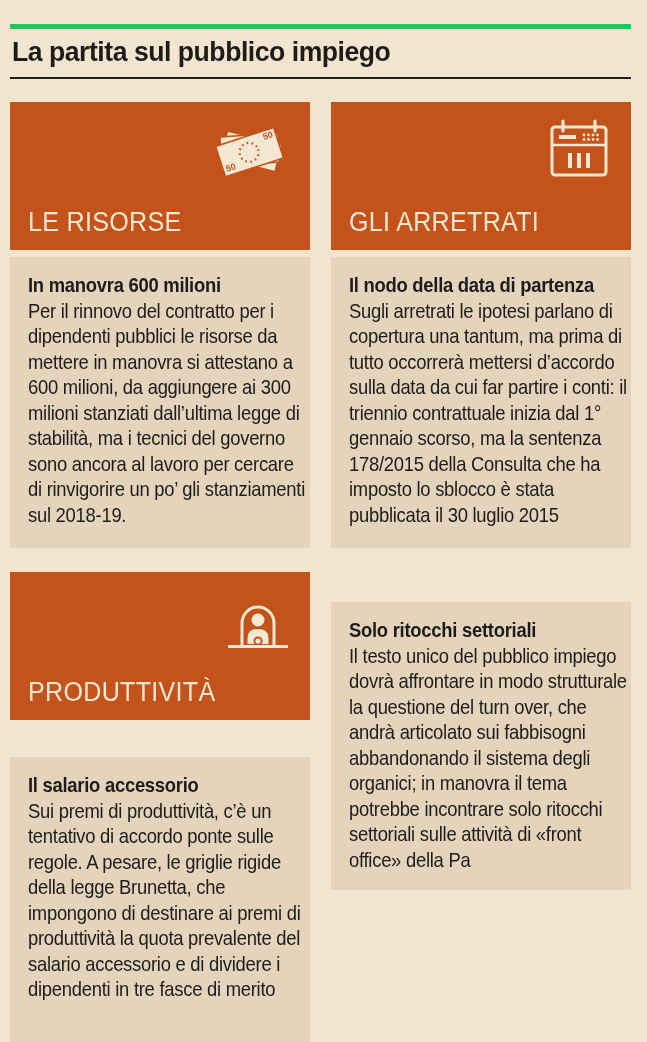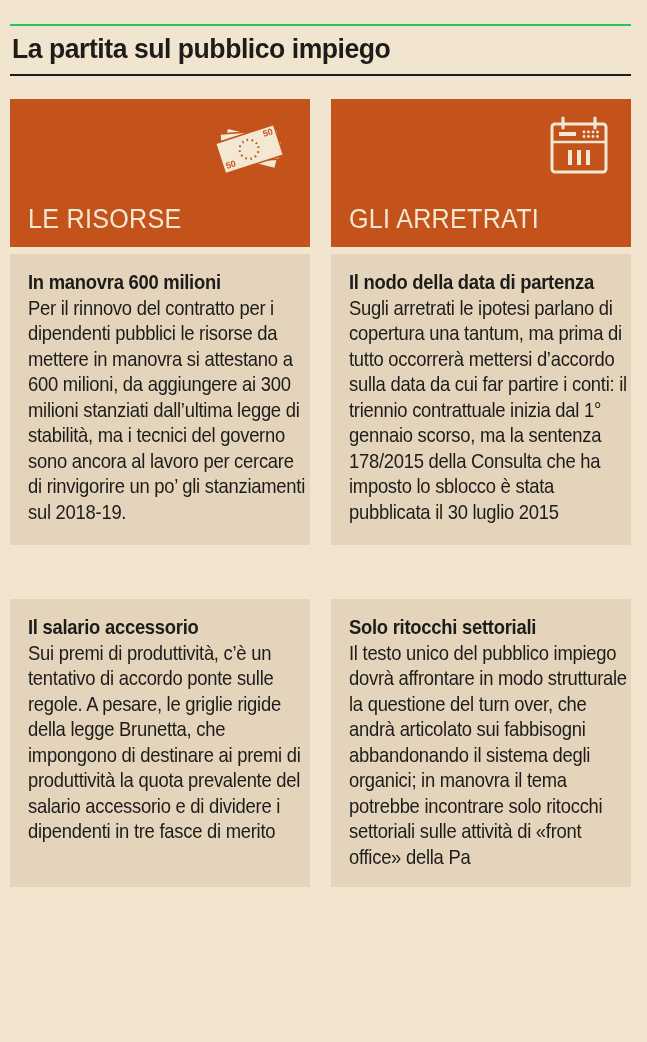--- a/index.html
+++ b/index.html
@@ -8,21 +8,21 @@
     background: #f2e5cf;
     font-family: "Liberation Sans", sans-serif;
     color: #1d1c1a;
     overflow: hidden;
     position: relative;
   }
   .frame { padding: 24px 16px 0 10px; }
 
   
   .title-block {
-    border-top: 2px solid #22c55e;
+    border-top: 5px solid #22c55e;
     border-bottom: 2px solid #1d1c1a;
     padding: 7px 0 9px 2px;
   }
   .page-title {
     font-size: 28px;
     font-weight: bold;
     letter-spacing: -0.5px;
     margin: 0;
     transform: scaleX(0.95);
     transform-origin: 0 50%;
@@ -147,20 +147,32 @@
       </div>
       <div class="card-body">
         <div class="condense">
           <div class="card-headline">Il nodo della data di partenza</div>
           <div class="card-text">Sugli arretrati le ipotesi parlano di copertura una tantum, ma prima di tutto occorrerà mettersi d’accordo sulla data da cui far partire i conti: il triennio contrattuale inizia dal 1° gennaio scorso, ma la sentenza 178/2015 della Consulta che ha imposto lo sblocco è stata pubblicata il 30 luglio 2015</div>
         </div>
       </div>
     </div>
 
     <div class="card row2">
+      <div class="card-header">
+        <span class="card-icon low">
+          <svg width="64" height="54" viewBox="0 0 64 54">
+            <path d="M16 47 V25 a16 16 0 0 1 32 0 V47" fill="none" stroke="#f4e8d3" stroke-width="3"></path>
+            <circle cx="32" cy="22" r="6.5" fill="#f4e8d3"></circle>
+            <path d="M21.5 46 v-6 q0 -9 10.5 -9 q10.5 0 10.5 9 v6 z" fill="#f4e8d3"></path>
+            <circle cx="32" cy="43" r="3.6" fill="none" stroke="#c3531b" stroke-width="2"></circle>
+            <line x1="2" y1="48.5" x2="62" y2="48.5" stroke="#f4e8d3" stroke-width="3.2"></line>
+          </svg>
+        </span>
+        <span class="card-label">PRODUTTIVITÀ</span>
+      </div>
       <div class="card-body">
         <div class="condense">
           <div class="card-headline">Il salario accessorio</div>
           <div class="card-text">Sui premi di produttività, c’è un tentativo di accordo ponte sulle regole. A pesare, le griglie rigide della legge Brunetta, che impongono di destinare ai premi di produttività la quota prevalente del salario accessorio e di dividere i dipendenti in tre fasce di merito</div>
         </div>
       </div>
     </div>
 
     <div class="card row2">
       <div class="card-body">

